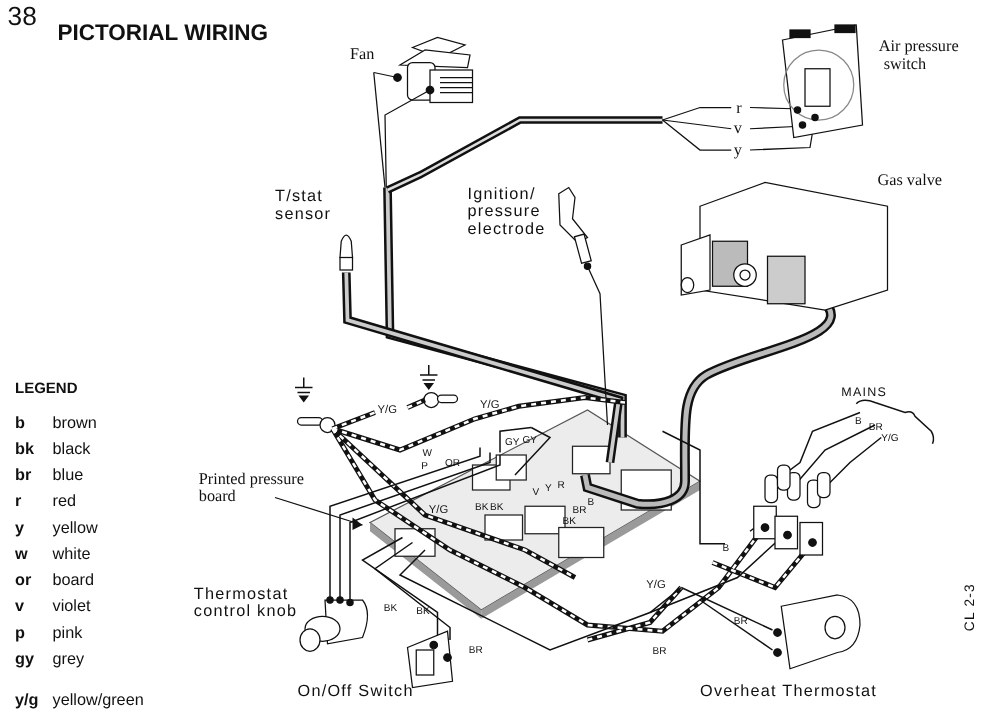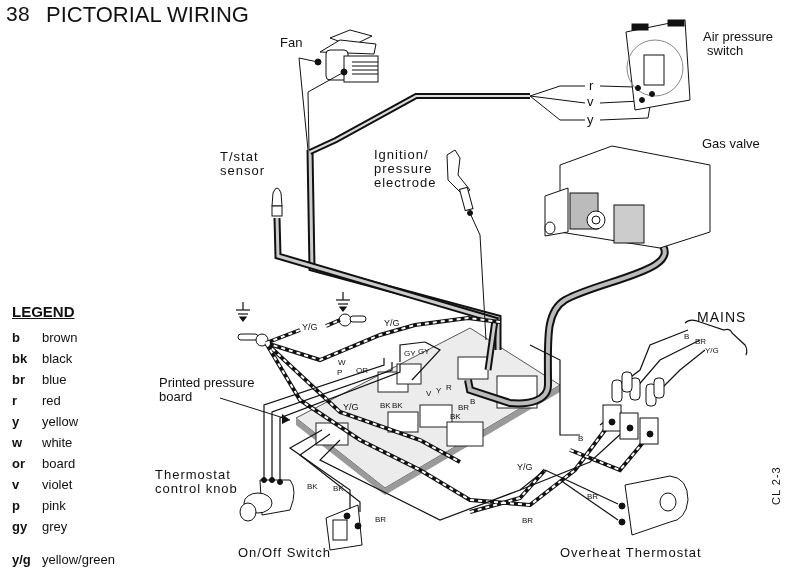--- a/index.html
+++ b/index.html
@@ -1,24 +1,24 @@
 <!DOCTYPE html>
 <html><head>
 <meta charset="utf-8">
 <style>
   html, body { margin:0; padding:0; background:#ffffff; }
   body { width:800px; height:570px; position:relative; overflow:hidden;
          font-family:"Liberation Sans", sans-serif; color:#111; }
   .abs { position:absolute; white-space:nowrap; }
   .title-num { left:6px; top:2px; font-size:21px; font-weight:normal; letter-spacing:0.2px; }
-  .title-text { left:46px; top:2px; font-size:22px; font-weight:normal; }
-  .legend-title { left:12px; top:303px; font-size:15px; font-weight:bold;text-decoration:underline; }
+  .title-text { left:46px; top:16px; font-size:18px; font-weight:bold; }
+  .legend-title { left:12px; top:303px; font-size:12px; font-weight:bold; }
   .legend-row { position:absolute; left:12px; font-size:13px; }
   .legend-row .code { display:inline-block; width:30px; font-weight:bold; }
-  .lbl { font-size:13px; line-height:14px; }
+  .lbl { font-size:13px; line-height:14px;font-family:Liberation Serif, serif; }
   .lbl-sp { font-size:13px; line-height:14px; letter-spacing:1px; }
   .wire-lbl { font-size:9px; }
   .wire-lbl-s { font-size:8px; }
   .code-vert { left:770px; top:480px; font-size:11px; transform:rotate(-90deg); transform-origin:left top; letter-spacing:1px; }
   svg { position:absolute; left:0; top:0; }
 </style>
 </head>
 <body>
 
 <div class="abs title-num">38</div>
@@ -263,21 +263,21 @@
 <div class="abs lbl" style="left:159px;top:376px">
   <div>Printed pressure</div>
   <div>board</div>
 </div>
 <div class="abs lbl-sp" style="left:155px;top:468px">
   <div>Thermostat</div>
   <div>control knob</div>
 </div>
 <div class="abs lbl-sp" style="left:238px;top:546px">On/Off Switch</div>
 <div class="abs lbl-sp" style="left:560px;top:546px">Overheat Thermostat</div>
-<div class="abs" style="left:697px;top:309px;font-size:14px;letter-spacing:1px">MAINS</div>
+<div class="abs" style="left:673px;top:309px;font-size:10px;letter-spacing:1px">MAINS</div>
 
 <div class="abs lbl" style="left:589px;top:79px">r</div>
 <div class="abs lbl" style="left:587px;top:95px">v</div>
 <div class="abs lbl" style="left:587px;top:113px">y</div>
 
 <div class="abs wire-lbl" style="left:302px;top:322px">Y/G</div>
 <div class="abs wire-lbl" style="left:384px;top:318px">Y/G</div>
 <div class="abs wire-lbl-s" style="left:338px;top:358px">W</div>
 <div class="abs wire-lbl-s" style="left:337px;top:368px">P</div>
 <div class="abs wire-lbl-s" style="left:356px;top:366px">OR</div>

